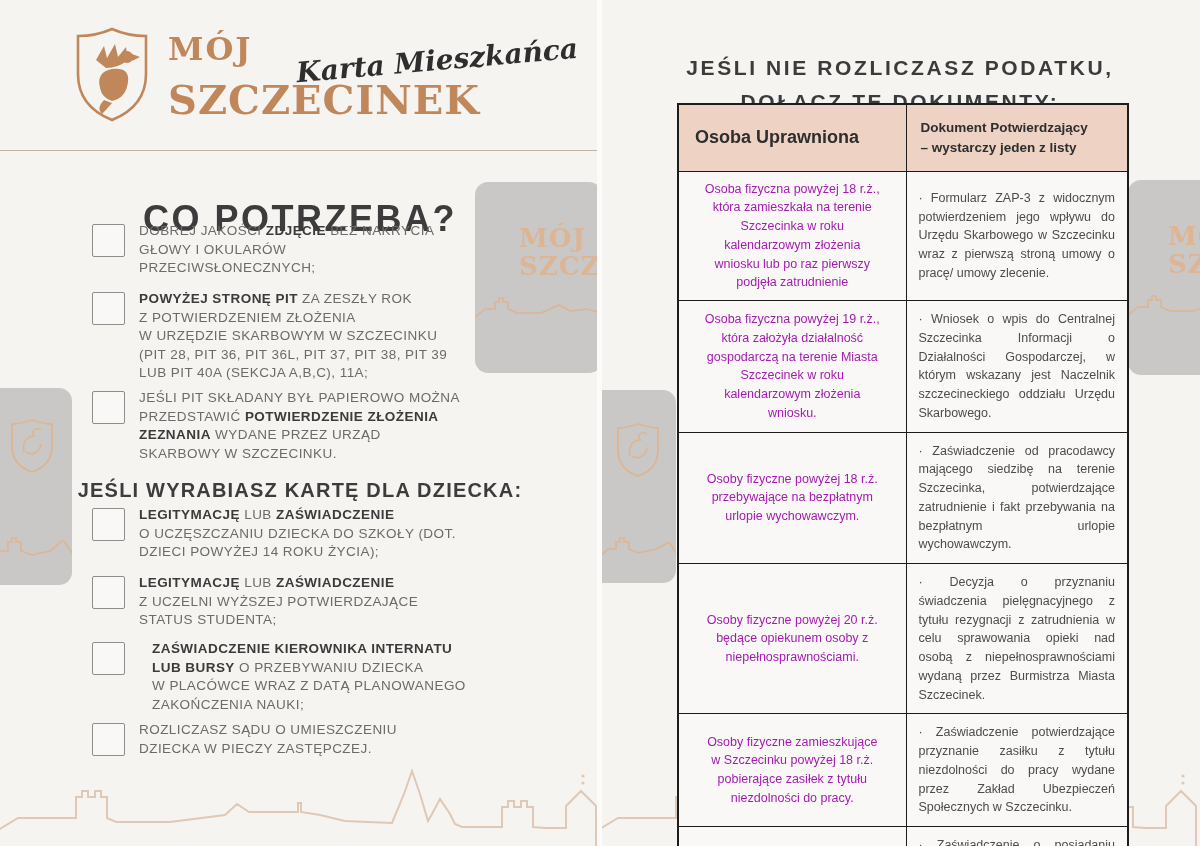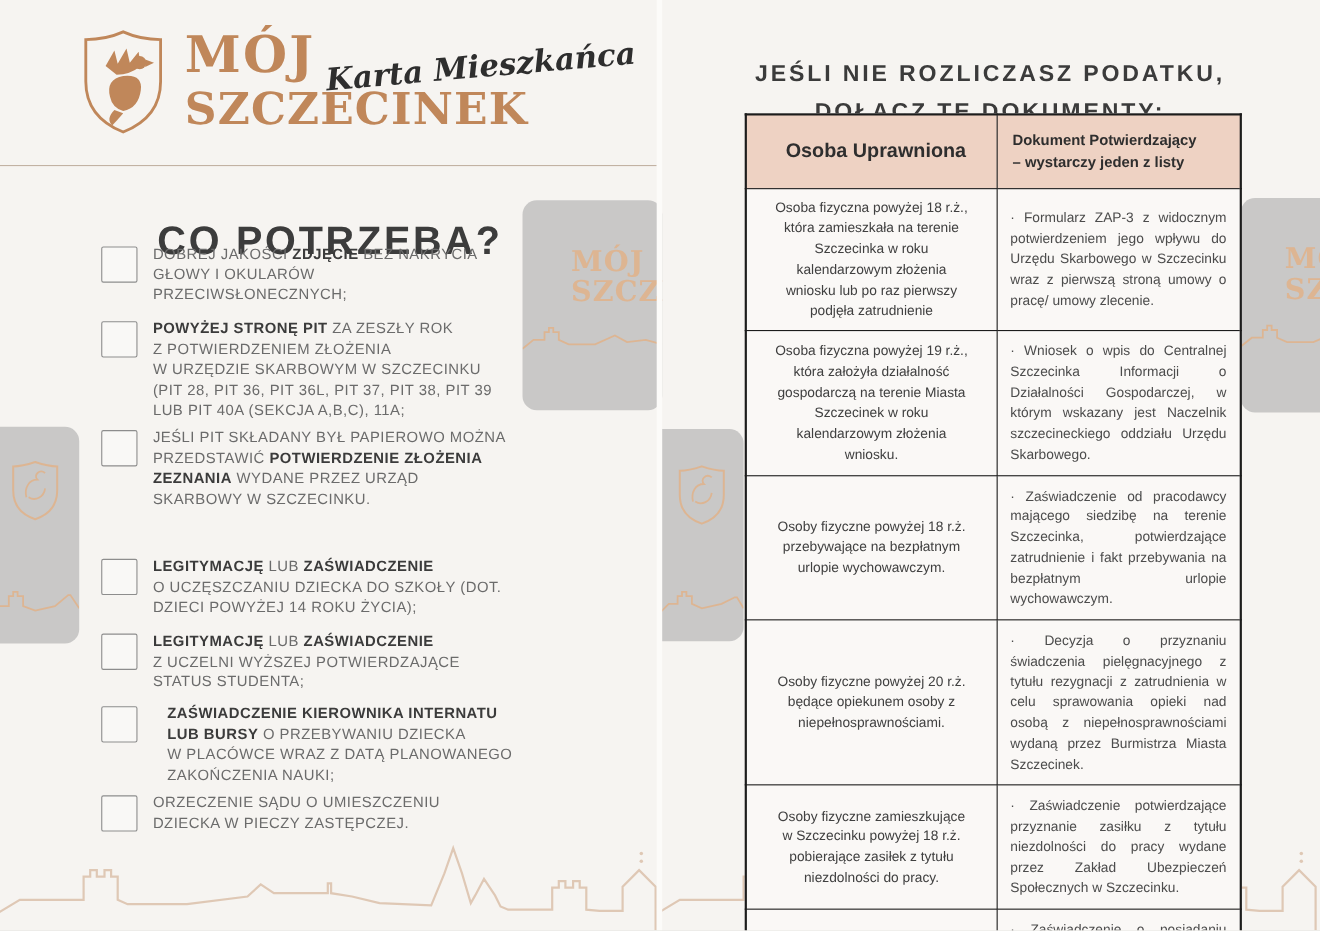--- a/index.html
+++ b/index.html
@@ -32,21 +32,21 @@
   .ghost-shield{position:absolute;}
   .ghost-b .ghost-shield{left:16px;top:32px;}
   .ghost-b .ghost-sky{bottom:22px;}
   .ghost-c .ghost-shield{left:62px;top:30px;}
   .ghost-c .ghost-sky{bottom:24px;}
 
   
   .logo{position:absolute;left:74px;top:26px;z-index:3;display:flex;}
   .logo-shield{width:76px;height:98px;}
   .logo-words{margin-left:18px;font-family:"DejaVu Serif",serif;font-weight:800;color:#c0875a;}
-  .logo-word1{font-size:46px;line-height:46px;letter-spacing:2px;}
+  .logo-word1{font-size:32px;line-height:46px;letter-spacing:2px;}
   .logo-word2{font-size:40px;line-height:44px;letter-spacing:1px;margin-top:6px;}
   .logo-script{
     position:absolute;left:222px;top:18px;transform:rotate(-5deg);
     font-family:"DejaVu Serif",serif;font-style:italic;font-weight:700;
     font-size:28px;color:#2e2e2e;letter-spacing:0;white-space:nowrap;
   }
   .logo-rule{position:absolute;left:0;top:150px;width:597px;height:1px;background:#c2b2a3;z-index:1;}
 
   
   .co-heading{
@@ -78,30 +78,30 @@
   }
   .doc-table{
     position:absolute;left:77px;top:103px;width:450px;z-index:3;
     border-collapse:collapse;table-layout:fixed;
     border:2.5px solid #1c1c1c;background:#faf8f6;
   }
   .doc-table th,.doc-table td{border:1.6px solid #1c1c1c;vertical-align:middle;box-sizing:border-box;}
   .col-person{width:228px;}
   .col-doc{width:222px;}
   .doc-table thead tr{height:67px;background:#eed2c3;}
-  .th-person{font-size:18px;font-weight:700;color:#2e2e2e;text-align:center;padding:8px 8px 8px 16px;}
+  .th-person{font-size:18px;font-weight:700;color:#2e2e2e;text-align:left;padding:8px 8px 8px 16px;}
   .th-doc{font-size:13.5px;font-weight:700;color:#2e2e2e;text-align:left;padding:8px 8px 8px 14px;white-space:pre-line;line-height:1.45;}
   .doc-table tbody tr:nth-child(1){height:100px;}
   .doc-table tbody tr:nth-child(2){height:100px;}
   .doc-table tbody tr:nth-child(3){height:100px;}
   .doc-table tbody tr:nth-child(4){height:110px;}
   .doc-table tbody tr:nth-child(5){height:100px;}
   .doc-table tbody tr:nth-child(6){height:95px;}
   .cell-person{
-    font-size:12.5px;line-height:1.5;color:#404040;text-align:center;padding:8px 24px;
+    font-size:12.5px;line-height:1.5;color:#a21caf;text-align:center;padding:8px 24px;
   }
   .cell-doc{
     font-size:12.5px;line-height:1.5;color:#4c4c4c;text-align:justify;padding:9px 12px;
   }
 
   
   .skyline{position:absolute;left:0;bottom:0;z-index:1;}
 </style>
 </head>
 <body>
@@ -179,20 +179,21 @@
 LUB PIT 40A (SEKCJA A,B,C), 11A;</span></span>
     </div>
     <div class="check-item ci3">
       <span class="checkbox"></span>
       <span class="check-text"><span>JEŚLI PIT SKŁADANY BYŁ PAPIEROWO MOŻNA
 PRZEDSTAWIĆ </span><b>POTWIERDZENIE ZŁOŻENIA
 ZEZNANIA</b><span> WYDANE PRZEZ URZĄD
 SKARBOWY W SZCZECINKU.</span></span>
     </div>
 
+    <h2 class="sub-heading">JEŚLI WYRABIASZ KARTĘ DLA DZIECKA:</h2>
 
     <div class="check-item ci4">
       <span class="checkbox"></span>
       <span class="check-text"><b>LEGITYMACJĘ</b><span> LUB </span><b>ZAŚWIADCZENIE</b><span>
 O UCZĘSZCZANIU DZIECKA DO SZKOŁY (DOT.
 DZIECI POWYŻEJ 14 ROKU ŻYCIA);</span></span>
     </div>
     <div class="check-item ci5">
       <span class="checkbox"></span>
       <span class="check-text"><b>LEGITYMACJĘ</b><span> LUB </span><b>ZAŚWIADCZENIE</b><span>
@@ -201,21 +202,21 @@
     </div>
     <div class="check-item ci6">
       <span class="checkbox"></span>
       <span class="check-text"><b>ZAŚWIADCZENIE KIEROWNIKA INTERNATU
 LUB BURSY</b><span> O PRZEBYWANIU DZIECKA
 W PLACÓWCE WRAZ Z DATĄ PLANOWANEGO
 ZAKOŃCZENIA NAUKI;</span></span>
     </div>
     <div class="check-item ci7">
       <span class="checkbox"></span>
-      <span class="check-text"><span>ORZECZENIE SĄDU O UMIESZCZENIU
+      <span class="check-text"><span>ROZLICZASZ SĄDU O UMIESZCZENIU
 DZIECKA W PIECZY ZASTĘPCZEJ.</span></span>
     </div>
 
     <svg class="skyline" width="600" height="80" viewBox="0 0 600 80">
       <path d="M-2 64 L18 52 L76 52 L76 31 L82 31 L82 25 L88 25 L88 31 L95 31 L95 25 L101 25 L101 31 L107 31 L107 52 L116 56 L170 56 L225 49 L237 38 L249 46 L298 46 L298 37 L301 37 L301 46 L320 49 L345 55 L392 57 L404 28 L412 5 L420 28 L428 55 L432 48 L440 33 L450 48 L455 58 L462 61 L502 61 L502 41 L508 41 L508 35 L514 35 L514 41 L521 41 L521 35 L527 35 L527 41 L533 41 L533 61 L545 62 L566 62 L566 40 L581 25 L596 40 L596 80" fill="none" stroke="#dfc8b5" stroke-width="2"></path>
       <circle cx="583" cy="10" r="1.6" fill="#dfc8b5"></circle>
       <circle cx="583" cy="17" r="1.6" fill="#dfc8b5"></circle>
     </svg>
   </div>
 

